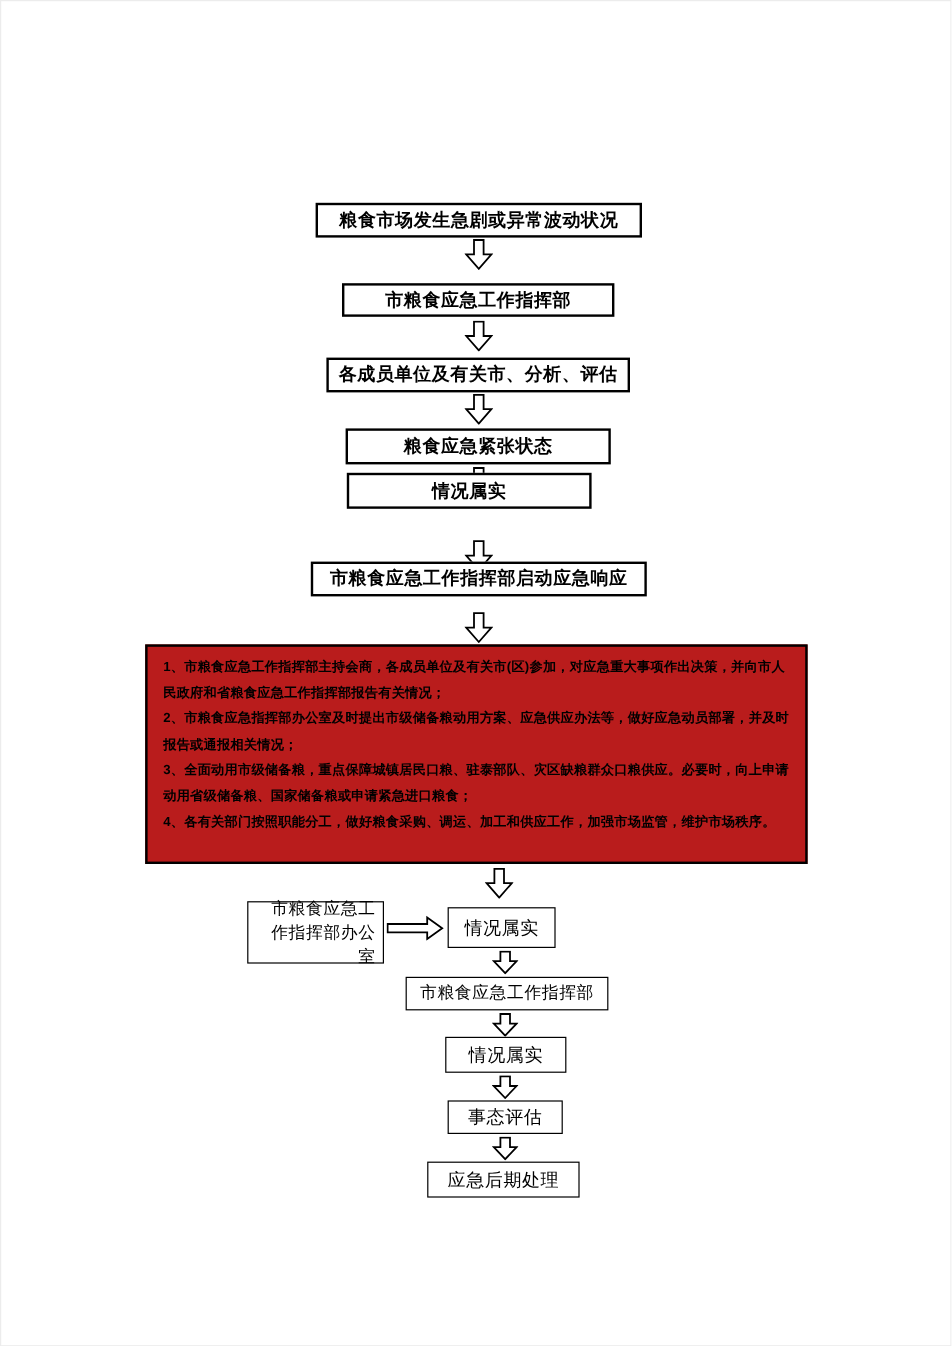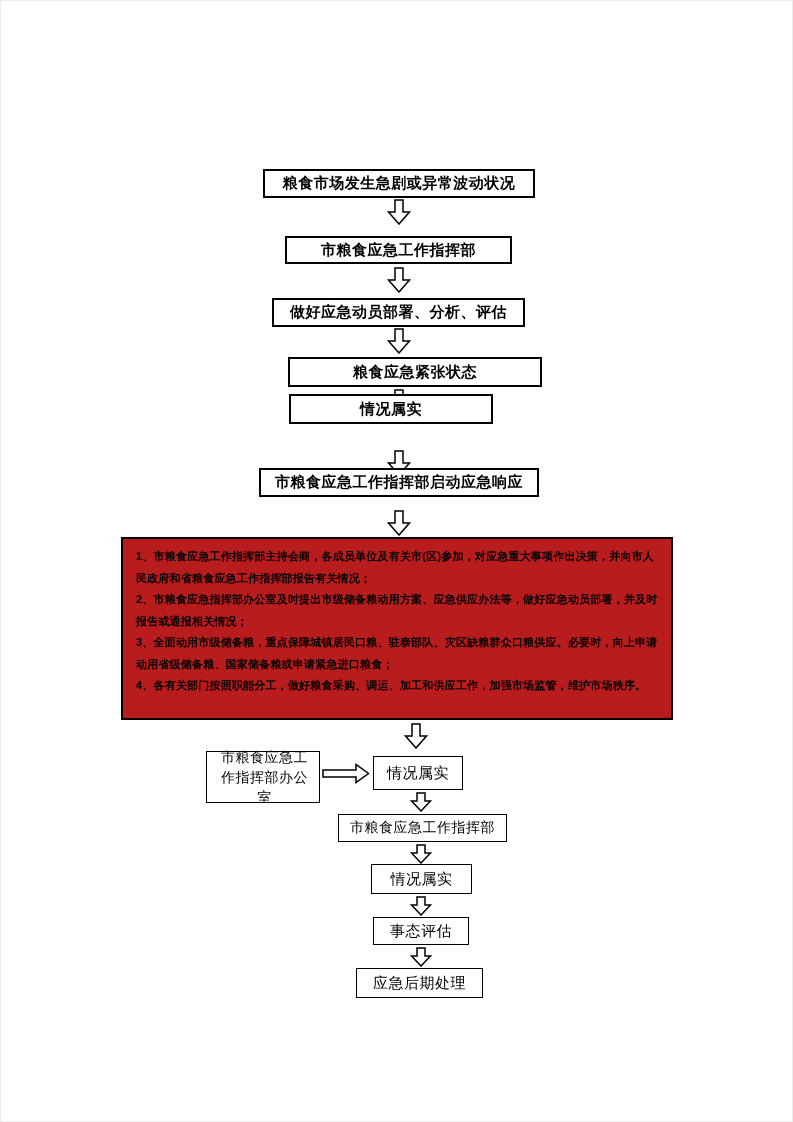--- a/index.html
+++ b/index.html
@@ -47,21 +47,21 @@
   .side-box {
     position: absolute;
     background: #ffffff;
     border: 1.5px solid #000;
     display: flex;
     align-items: center;
     padding-left: 9px;
     padding-right: 6px;
     font-size: 14px;
     line-height: 20px;
-    text-align: center;
+    text-align: right;
     letter-spacing: 0.5px;
   }
   .fs14 { font-size: 14px; }
 </style>
 </head>
 <body>
 
 <div class="page">
 
   <div class="box bold" style="left:262px; top:168px; width:272px; height:29px;">粮食市场发生急剧或异常波动状况</div>
@@ -69,27 +69,27 @@
   <svg class="arrow" style="left:386px; top:198px;" width="24" height="26" viewBox="0 0 24 26">
     <polygon points="8,1 16,1 16,13 22.5,13 12,25 1.5,13 8,13" fill="#fff" stroke="#000" stroke-width="1.5"></polygon>
   </svg>
 
   <div class="box bold" style="left:284px; top:235px; width:227px; height:28px;">市粮食应急工作指挥部</div>
 
   <svg class="arrow" style="left:386px; top:266px;" width="24" height="26" viewBox="0 0 24 26">
     <polygon points="8,1 16,1 16,13 22.5,13 12,25 1.5,13 8,13" fill="#fff" stroke="#000" stroke-width="1.5"></polygon>
   </svg>
 
-  <div class="box bold" style="left:271px; top:297px; width:253px; height:29px;">做好应急动员部署、分析、评估</div>
+  <div class="box bold" style="left:271px; top:297px; width:253px; height:29px;">各成员单位及有关市、分析、评估</div>
 
   <svg class="arrow" style="left:386px; top:327px;" width="24" height="26" viewBox="0 0 24 26">
     <polygon points="8,1 16,1 16,13 22.5,13 12,25 1.5,13 8,13" fill="#fff" stroke="#000" stroke-width="1.5"></polygon>
   </svg>
 
-  <div class="box bold" style="left:287px; top:356px; width:254px; height:30px;">粮食应急紧张状态</div>
+  <div class="box bold" style="left:287px; top:356px; width:221px; height:30px;">粮食应急紧张状态</div>
 
   <svg class="arrow" style="left:386px; top:388px;" width="24" height="26" viewBox="0 0 24 26">
     <polygon points="8,1 16,1 16,13 22.5,13 12,25 1.5,13 8,13" fill="#fff" stroke="#000" stroke-width="1.5"></polygon>
   </svg>
 
   <div class="box bold" style="left:288px; top:393px; width:204px; height:30px;">情况属实</div>
 
   <svg class="arrow" style="left:386px; top:449px;" width="24" height="26" viewBox="0 0 24 26">
     <polygon points="8,1 16,1 16,13 22.5,13 12,25 1.5,13 8,13" fill="#fff" stroke="#000" stroke-width="1.5"></polygon>
   </svg>

